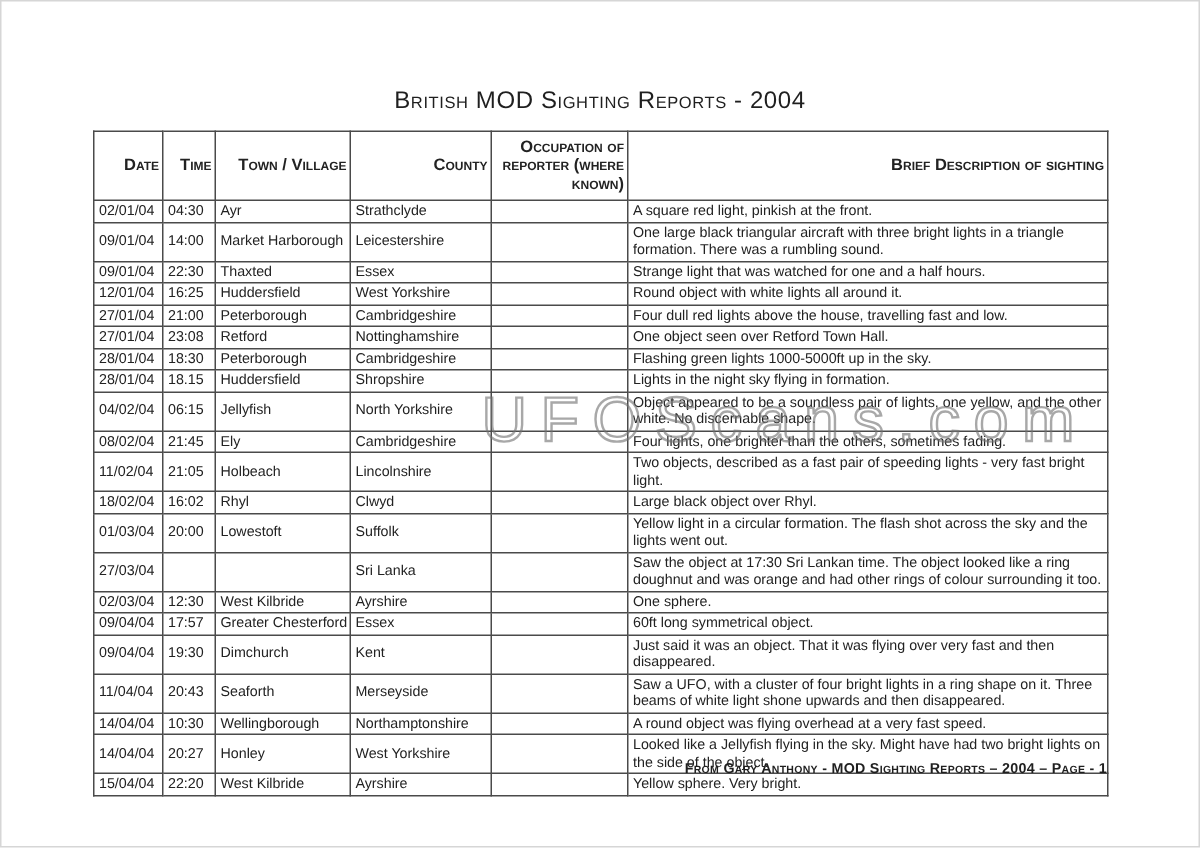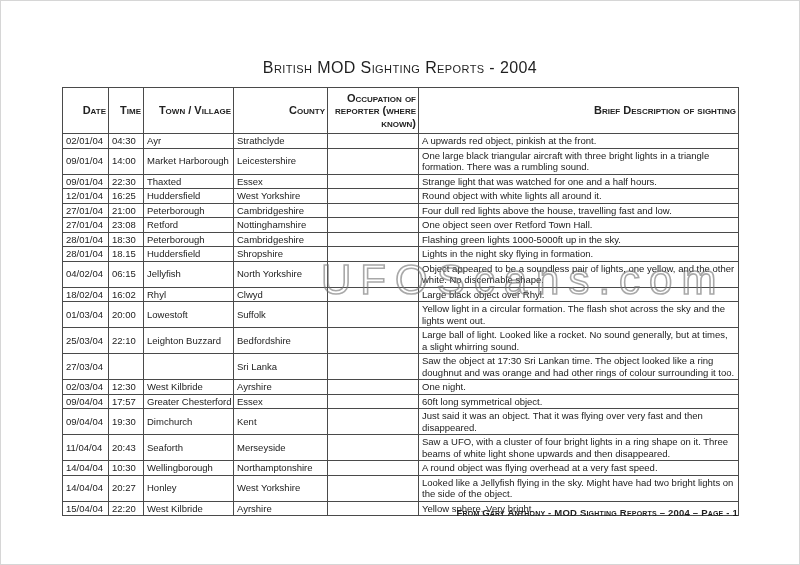--- a/index.html
+++ b/index.html
@@ -110,21 +110,21 @@
         <th>Brief Description of sighting</th>
       </tr>
     </thead>
     <tbody>
         <tr>
           <td class="c0">02/01/04</td>
           <td class="c1">04:30</td>
           <td class="c2">Ayr</td>
           <td class="c3">Strathclyde</td>
           <td class="c4"></td>
-          <td class="c5">A upwards red object, pinkish at the front.</td>
+          <td class="c5">A square red light, pinkish at the front.</td>
         </tr>
         <tr>
           <td class="c0">09/01/04</td>
           <td class="c1">14:00</td>
           <td class="c2">Market Harborough</td>
           <td class="c3">Leicestershire</td>
           <td class="c4"></td>
           <td class="c5">One large black triangular aircraft with three bright lights in a triangle formation. There was a rumbling sound.</td>
         </tr>
         <tr>
@@ -177,58 +177,66 @@
         </tr>
         <tr>
           <td class="c0">04/02/04</td>
           <td class="c1">06:15</td>
           <td class="c2">Jellyfish</td>
           <td class="c3">North Yorkshire</td>
           <td class="c4"></td>
           <td class="c5">Object appeared to be a soundless pair of lights, one yellow, and the other white. No discernable shape.</td>
         </tr>
         <tr>
+          <td class="c0">08/02/04</td>
+          <td class="c1">21:45</td>
+          <td class="c2">Ely</td>
+          <td class="c3">Cambridgeshire</td>
+          <td class="c4"></td>
+          <td class="c5">Four lights, one brighter than the others, sometimes fading.</td>
+        </tr>
+        <tr>
+          <td class="c0">11/02/04</td>
+          <td class="c1">21:05</td>
+          <td class="c2">Holbeach</td>
+          <td class="c3">Lincolnshire</td>
+          <td class="c4"></td>
+          <td class="c5">Two objects, described as a fast pair of speeding lights - very fast bright light.</td>
+        </tr>
+        <tr>
           <td class="c0">18/02/04</td>
           <td class="c1">16:02</td>
           <td class="c2">Rhyl</td>
           <td class="c3">Clwyd</td>
           <td class="c4"></td>
           <td class="c5">Large black object over Rhyl.</td>
         </tr>
         <tr>
           <td class="c0">01/03/04</td>
           <td class="c1">20:00</td>
           <td class="c2">Lowestoft</td>
           <td class="c3">Suffolk</td>
           <td class="c4"></td>
           <td class="c5">Yellow light in a circular formation. The flash shot across the sky and the lights went out.</td>
         </tr>
         <tr>
-          <td class="c0">25/03/04</td>
-          <td class="c1">22:10</td>
-          <td class="c2">Leighton Buzzard</td>
-          <td class="c3">Bedfordshire</td>
-          <td class="c4"></td>
-          <td class="c5">Large ball of light. Looked like a rocket. No sound generally, but at times, a slight whirring sound.</td>
-        </tr>
-        <tr>
           <td class="c0">27/03/04</td>
           <td class="c1"></td>
           <td class="c2"></td>
           <td class="c3">Sri Lanka</td>
           <td class="c4"></td>
           <td class="c5">Saw the object at 17:30 Sri Lankan time. The object looked like a ring doughnut and was orange and had other rings of colour surrounding it too.</td>
         </tr>
         <tr>
           <td class="c0">02/03/04</td>
           <td class="c1">12:30</td>
           <td class="c2">West Kilbride</td>
           <td class="c3">Ayrshire</td>
           <td class="c4"></td>
-          <td class="c5">One night.</td>
+          <td class="c5">One sphere.</td>
         </tr>
         <tr>
           <td class="c0">09/04/04</td>
           <td class="c1">17:57</td>
           <td class="c2">Greater Chesterford</td>
           <td class="c3">Essex</td>
           <td class="c4"></td>
           <td class="c5">60ft long symmetrical object.</td>
         </tr>
         <tr>

